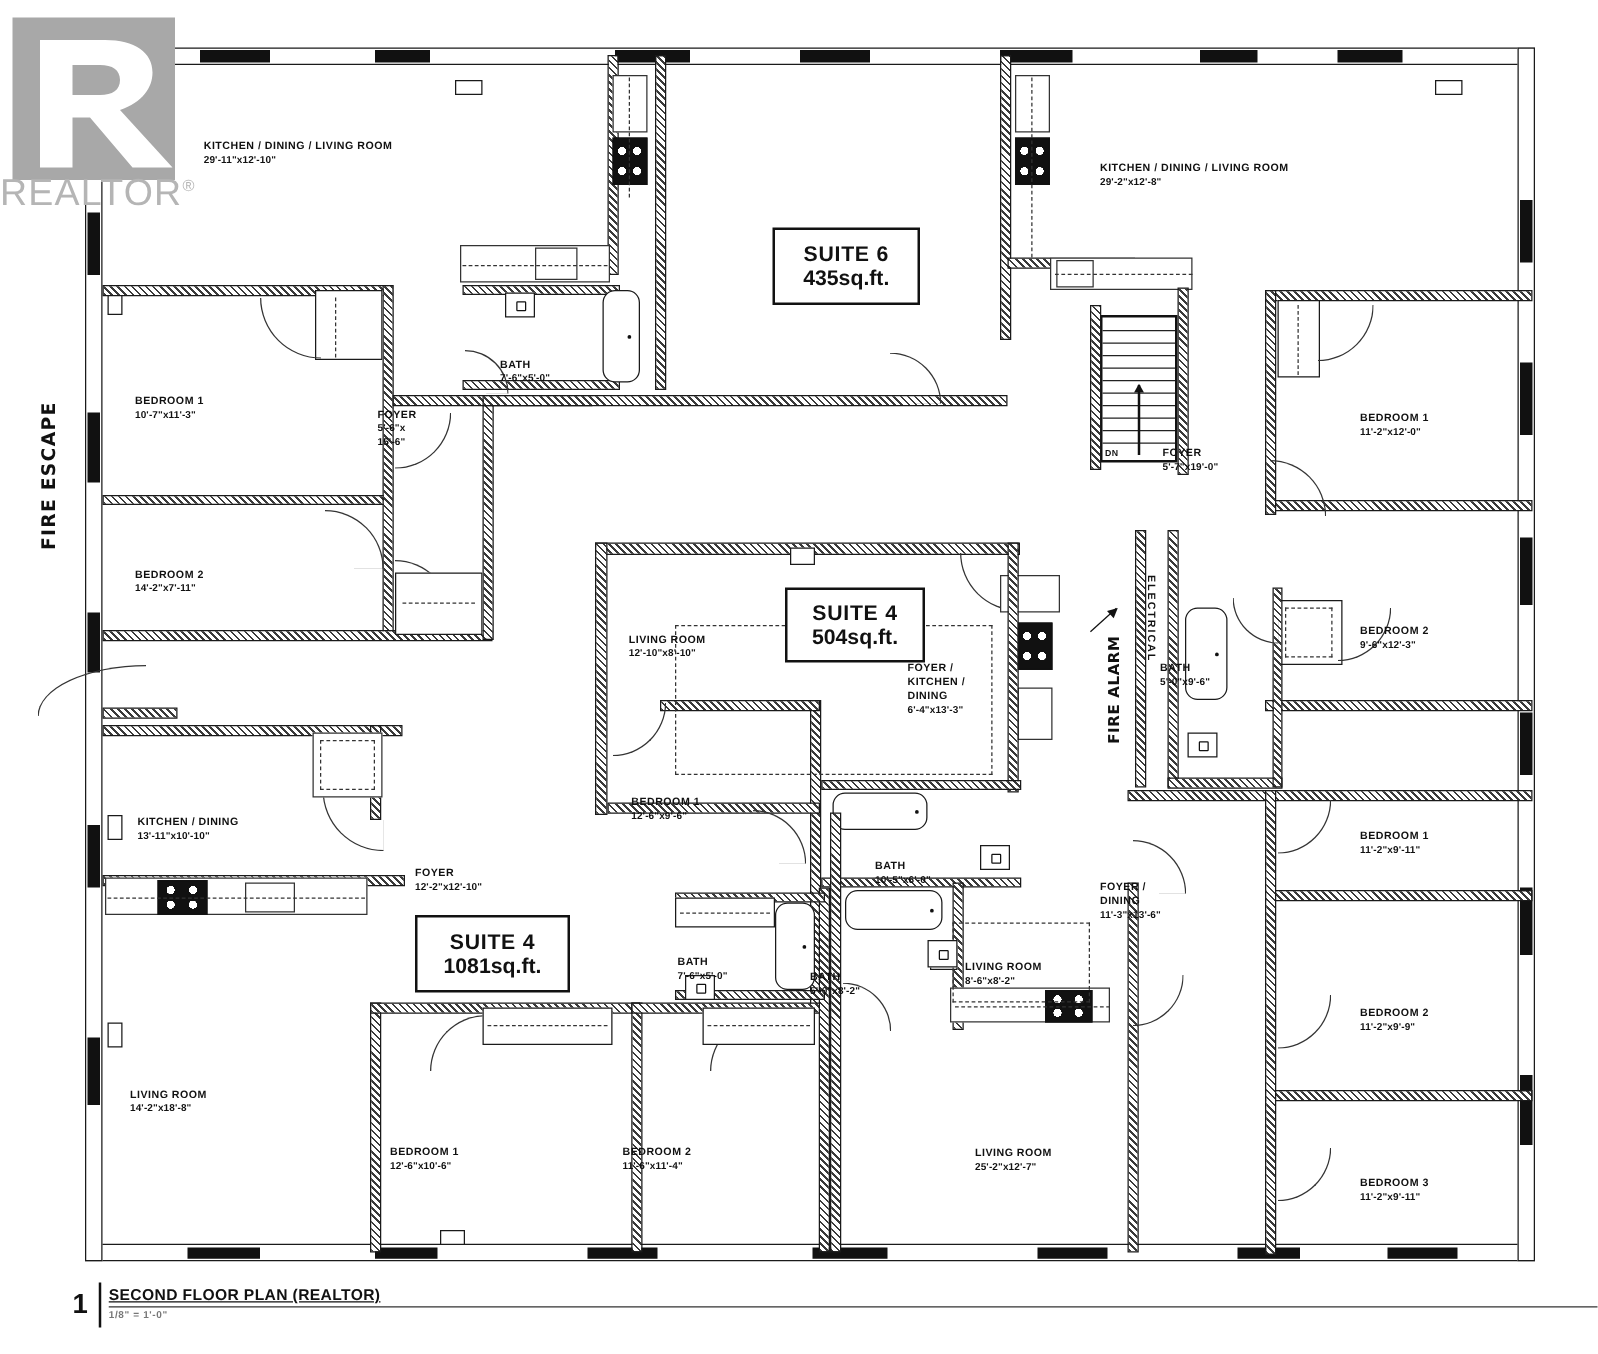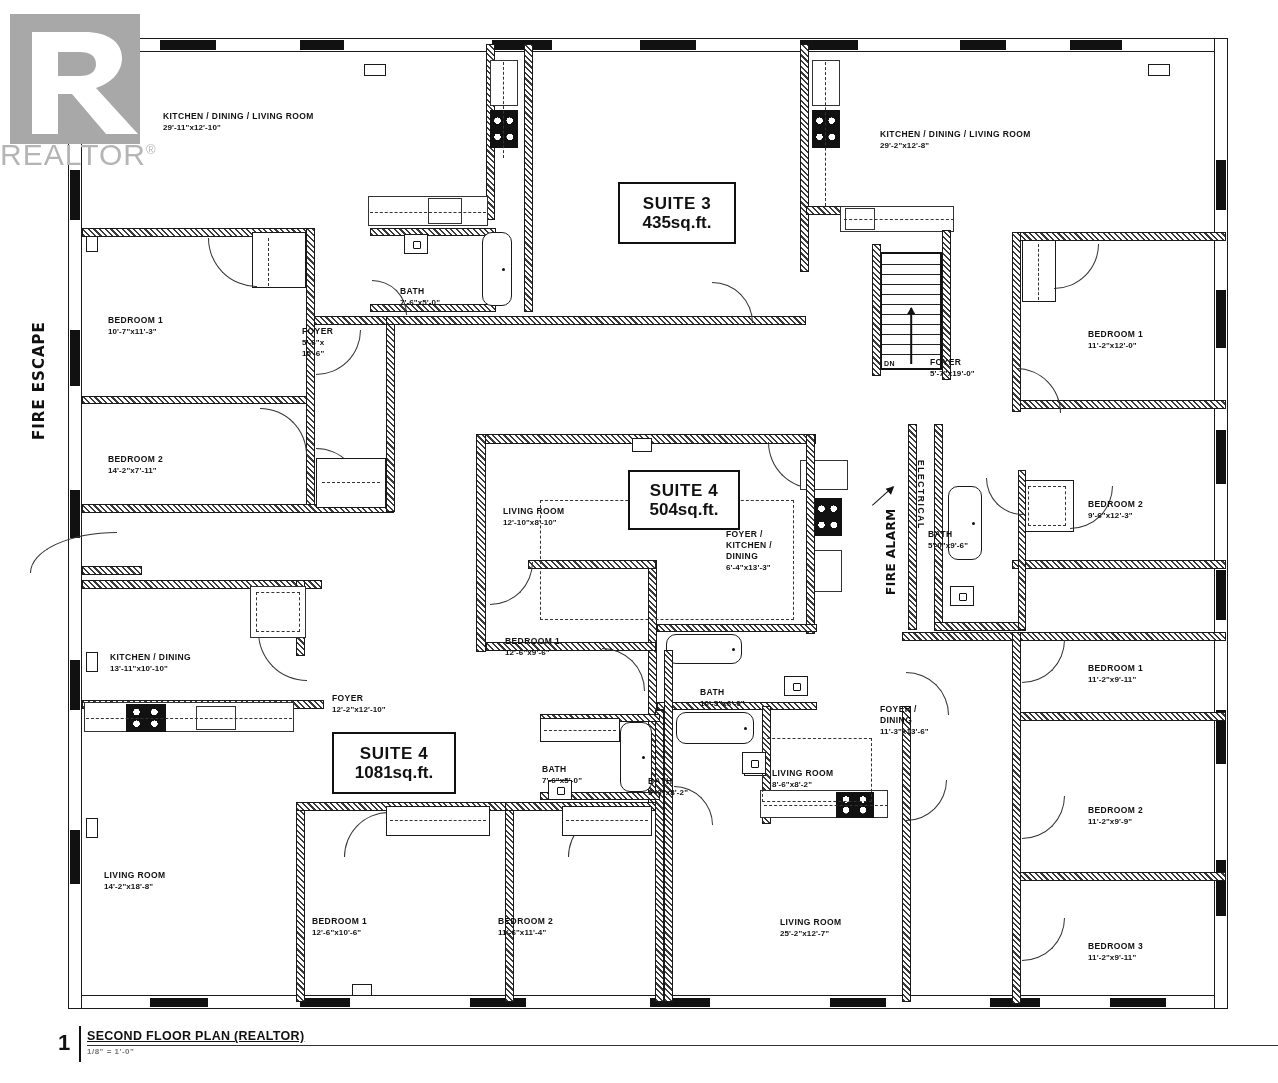--- a/index.html
+++ b/index.html
@@ -287,21 +287,21 @@
   <div class="swing sw-br" style="left:1022px;top:640px;width:42px;height:42px;"></div>
   <div class="swing sw-br" style="left:1022px;top:796px;width:42px;height:42px;"></div>
   <div class="swing sw-br" style="left:1022px;top:918px;width:42px;height:42px;"></div>
   <div class="swing sw-tr" style="left:906px;top:672px;width:42px;height:42px;"></div>
   <div class="swing sw-br" style="left:906px;top:780px;width:40px;height:40px;"></div>
 
   <div class="swing sw-tl" style="left:30px;top:532px;width:86px;height:40px;"></div>
   <div class="hatch" style="left:82px;top:566px;width:60px;height:9px;"></div>
 
   <div class="suite" style="left:618px;top:182px;width:114px;height:58px;">
-    <div class="s1">SUITE 3</div>
+    <div class="s1">SUITE 6</div>
     <div class="s2">435sq.ft.</div>
   </div>
   <div class="suite" style="left:628px;top:470px;width:108px;height:56px;">
     <div class="s1">SUITE 4</div>
     <div class="s2">504sq.ft.</div>
   </div>
   <div class="suite" style="left:332px;top:732px;width:120px;height:58px;">
     <div class="s1">SUITE 4</div>
     <div class="s2">1081sq.ft.</div>
   </div>

